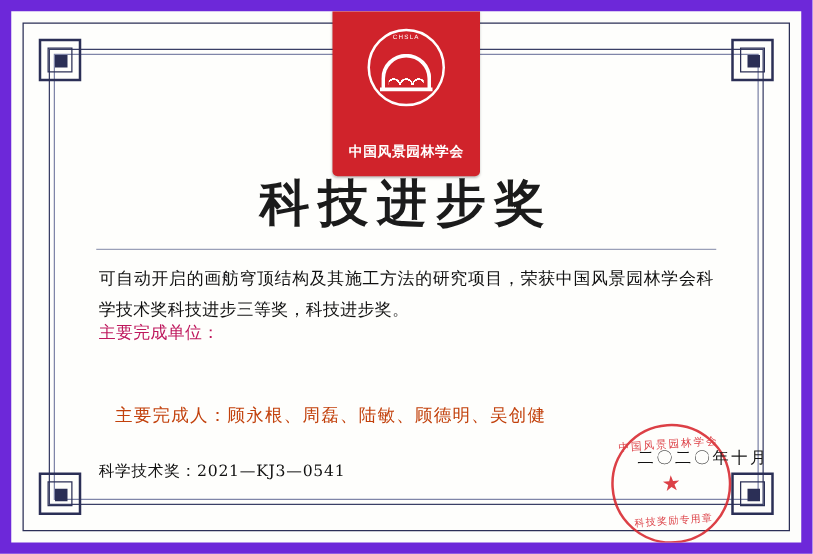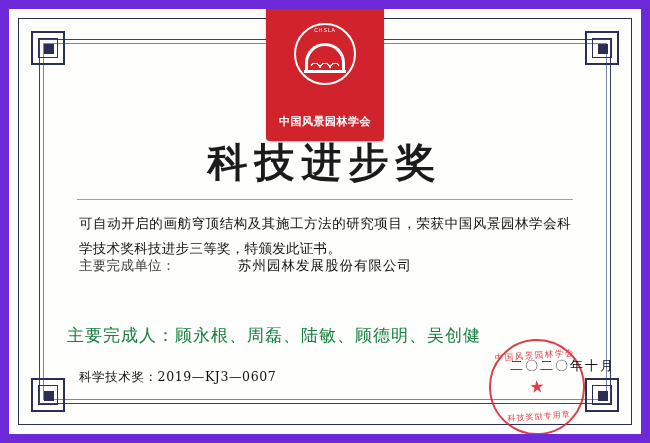--- a/index.html
+++ b/index.html
@@ -200,42 +200,42 @@
     text-align: justify;
     letter-spacing: 0.3px;
   }
   .unit-line {
     position: absolute;
     top: 248px;
     left: 30px;
     right: 30px;
     font-family: "DejaVu Serif", serif;
     font-size: 13.5px;
-    color: #404040;
+    color: #be185d;
     letter-spacing: 0.3px;
   }
   .unit-value {
     position: absolute;
     top: 248px;
     left: 0;
     right: 0;
     text-align: center;
     font-family: "DejaVu Serif", serif;
     font-size: 13.5px;
     color: #111111;
     letter-spacing: 1px;
   }
   .members-line {
     position: absolute;
     top: 315px;
-    left: 18px;
+    left: 43px;
     right: 30px;
     font-family: "DejaVu Serif", serif;
-    font-size: 17px;
-    color: #15803d;
+    font-size: 14px;
+    color: #c2410c;
     letter-spacing: 1px;
   }
   .cert-no {
     position: absolute;
     top: 360px;
     left: 30px;
     font-family: "DejaVu Serif", serif;
     font-size: 12.5px;
     color: #111111;
     letter-spacing: 0.6px;
@@ -324,31 +324,30 @@
       <div class="emblem-text">
         <div>中国风景园林学会</div>
       </div>
     </div>
   </div>
 
   <div class="content">
     <div class="main-title">科技进步奖</div>
     <div class="divider"></div>
 
-    <div class="para">可自动开启的画舫穹顶结构及其施工方法的研究项目，荣获中国风景园林学会科学技术奖科技进步三等奖，特颁发此证书。</div>
+    <div class="para">可自动开启的画舫穹顶结构及其施工方法的研究项目，荣获中国风景园林学会科学技术奖科技进步三等奖，科技进步奖。</div>
 
     <div class="unit-line">主要完成单位：</div>
-    <div class="unit-value">苏州园林发展股份有限公司</div>
 
     <div class="members-line">
       <span>主要完成人：</span><span>顾永根、周磊、陆敏、顾德明、吴创健</span>
     </div>
 
     <div class="cert-no">
-      <span>科学技术奖：</span><span>2019—KJ3—0607</span>
+      <span>科学技术奖：</span><span>2021—KJ3—0541</span>
     </div>
   </div>
 
   <div class="seal">
     <div class="seal-top">中国风景园林学会</div>
     <div class="seal-star">★</div>
     <div class="seal-bottom">科技奖励专用章</div>
   </div>
   <div class="seal-date">二〇二〇年十月</div>
 </div>

